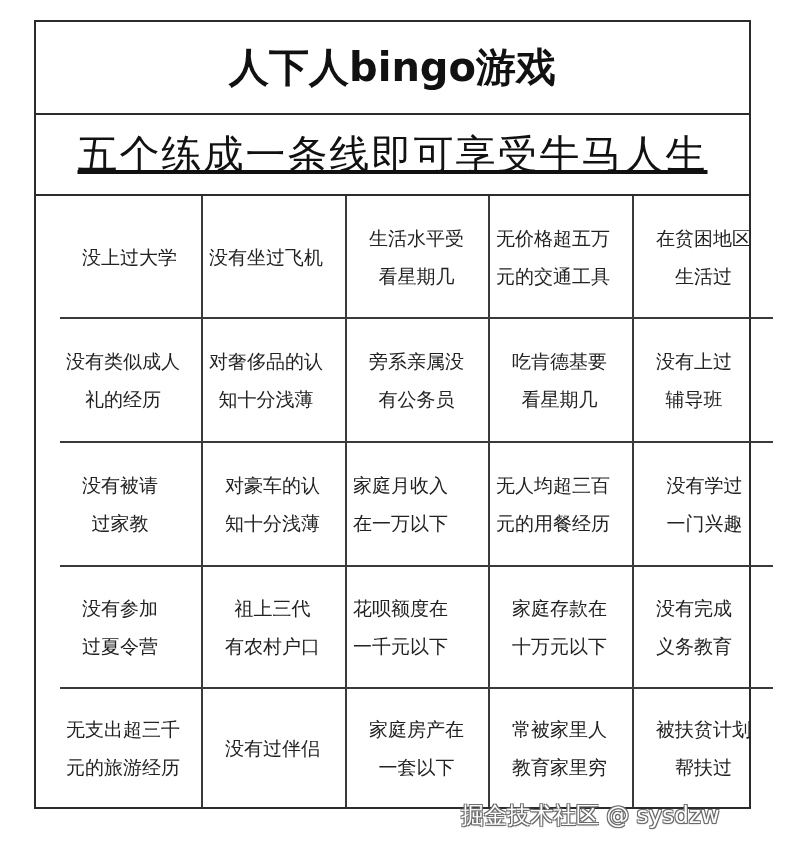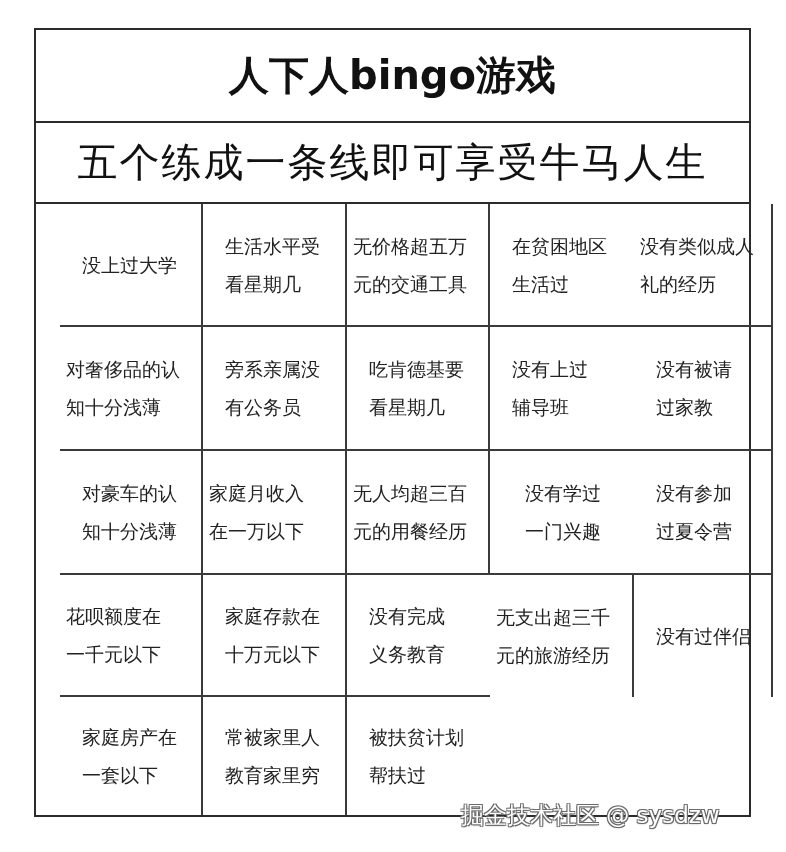--- a/index.html
+++ b/index.html
@@ -11,26 +11,27 @@
       width: 786px;
       height: 852px;
       position: relative;
       overflow: hidden;
       font-family: "DejaVu Sans", "Liberation Sans", sans-serif;
       color: #1a1a1a;
     }
     .board {
       position: absolute;
       left: 34px;
-      top: 28px;
+      top: 20px;
       width: 717px;
       height: 789px;
       border: 2px solid #2b2b2b;
       box-sizing: border-box;
       background: #ffffff;
+      text-align: center;
     }
     .title-row {
       position: absolute;
       left: 0; top: 0;
       width: 100%;
       height: 93px;
       border-bottom: 2px solid #2b2b2b;
       box-sizing: border-box;
       display: flex;
       align-items: center;
@@ -51,20 +52,21 @@
       box-sizing: border-box;
       display: flex;
       align-items: center;
       justify-content: center;
     }
     .subtitle-text {
       font-size: 40px;
       font-weight: normal;
       color: #111111;
       letter-spacing: 2px;
+      text-decoration: underline;
     }
     .grid {
       position: absolute;
       left: 0;
       top: 174px;
       width: 730px;
       height: 611px;
       display: grid;
       grid-template-columns: 143px 144px 143px 144px 139px;
       grid-template-rows: 123px 124px 124px 122px 118px;
@@ -116,20 +118,23 @@
   </div>
   <div class="subtitle-row">
     <span class="subtitle-text">五个练成一条线即可享受牛马人生</span>
   </div>
 
   <div class="grid">
 
     <div class="cell row-0 col-0 indent">
         <span class="cell-text">没上过大学</span>
       </div>
+    <div class="cell row-0 col-1">
+        <span class="cell-text">没有坐过飞机</span>
+      </div>
     <div class="cell row-0 col-2 indent">
         <span class="cell-text">生活水平受
 看星期几</span>
       </div>
     <div class="cell row-0 col-3">
         <span class="cell-text">无价格超五万
 元的交通工具</span>
       </div>
     <div class="cell row-0 col-4 indent">
         <span class="cell-text">在贫困地区
@@ -175,20 +180,24 @@
       </div>
     <div class="cell row-2 col-4 center">
         <span class="cell-text">没有学过
 一门兴趣</span>
       </div>
 
     <div class="cell row-3 col-0 indent">
         <span class="cell-text">没有参加
 过夏令营</span>
       </div>
+    <div class="cell row-3 col-1 indent">
+        <span class="cell-text">祖上三代
+有农村户口</span>
+      </div>
     <div class="cell row-3 col-2">
         <span class="cell-text">花呗额度在
 一千元以下</span>
       </div>
     <div class="cell row-3 col-3 indent">
         <span class="cell-text">家庭存款在
 十万元以下</span>
       </div>
     <div class="cell row-3 col-4 indent">
         <span class="cell-text">没有完成

